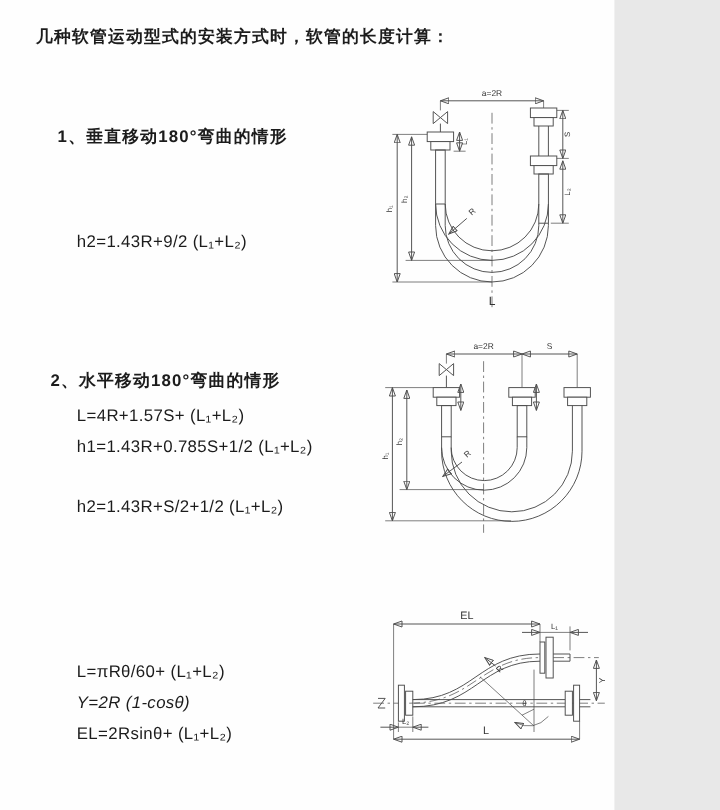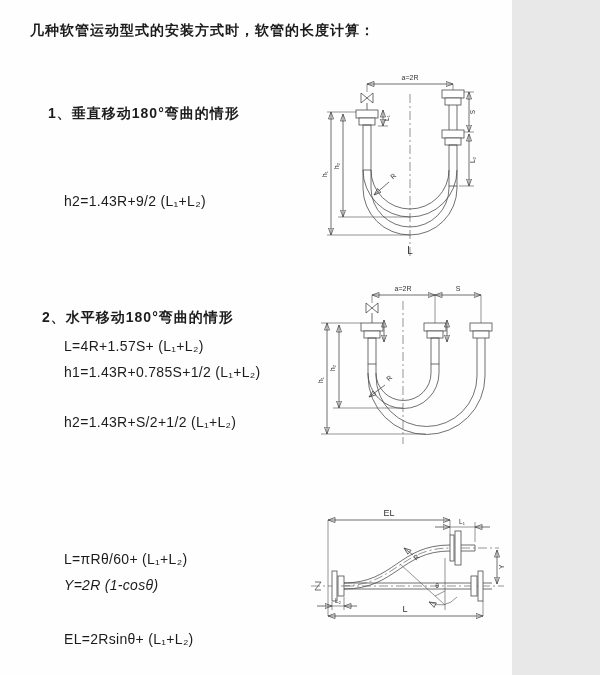--- a/index.html
+++ b/index.html
@@ -32,21 +32,21 @@
   <div class="abs sec-heading" style="left:48px;top:105px;">1、垂直移动180°弯曲的情形</div>
   <div class="abs formula" style="left:64px;top:193px;">h2=1.43R+9/2 (L₁+L₂)</div>
 
   <div class="abs sec-heading" style="left:42px;top:309px;">2、水平移动180°弯曲的情形</div>
   <div class="abs formula" style="left:64px;top:338px;text-align:center;">L=4R+1.57S+ (L₁+L₂)</div>
   <div class="abs formula" style="left:64px;top:364px;">h1=1.43R+0.785S+1/2 (L₁+L₂)</div>
   <div class="abs formula" style="left:64px;top:390px;margin-top:24px;">h2=1.43R+S/2+1/2 (L₁+L₂)</div>
 
   <div class="abs formula" style="left:64px;top:551px;">L=πRθ/60+ (L₁+L₂)</div>
   <div class="abs formula" style="left:64px;top:577px;font-style:italic;">Y=2R (1-cosθ)</div>
-  <div class="abs formula" style="left:64px;top:603px;margin-top:28px;">EL=2Rsinθ+ (L₁+L₂)</div>
+  <div class="abs formula" style="left:64px;top:603px;">EL=2Rsinθ+ (L₁+L₂)</div>
 
   <svg style="left:311px;top:66px;" width="282" height="196" viewBox="0 0 282 196">
     <defs>
       <marker id="ar1" markerWidth="8" markerHeight="6" refX="7.5" refY="3" orient="auto-start-reverse" markerUnits="userSpaceOnUse">
         <path d="M0.5,0.5 L7.5,3 L0.5,5.5 Z" fill="#4d4d4d" stroke="none"></path>
       </marker>
       <pattern id="ht1" patternUnits="userSpaceOnUse" width="4" height="4">
         <path d="M0,4 L4,0 M0,0 L4,4" stroke="#8a8a8a" stroke-width="0.5"></path>
       </pattern>
     </defs>

